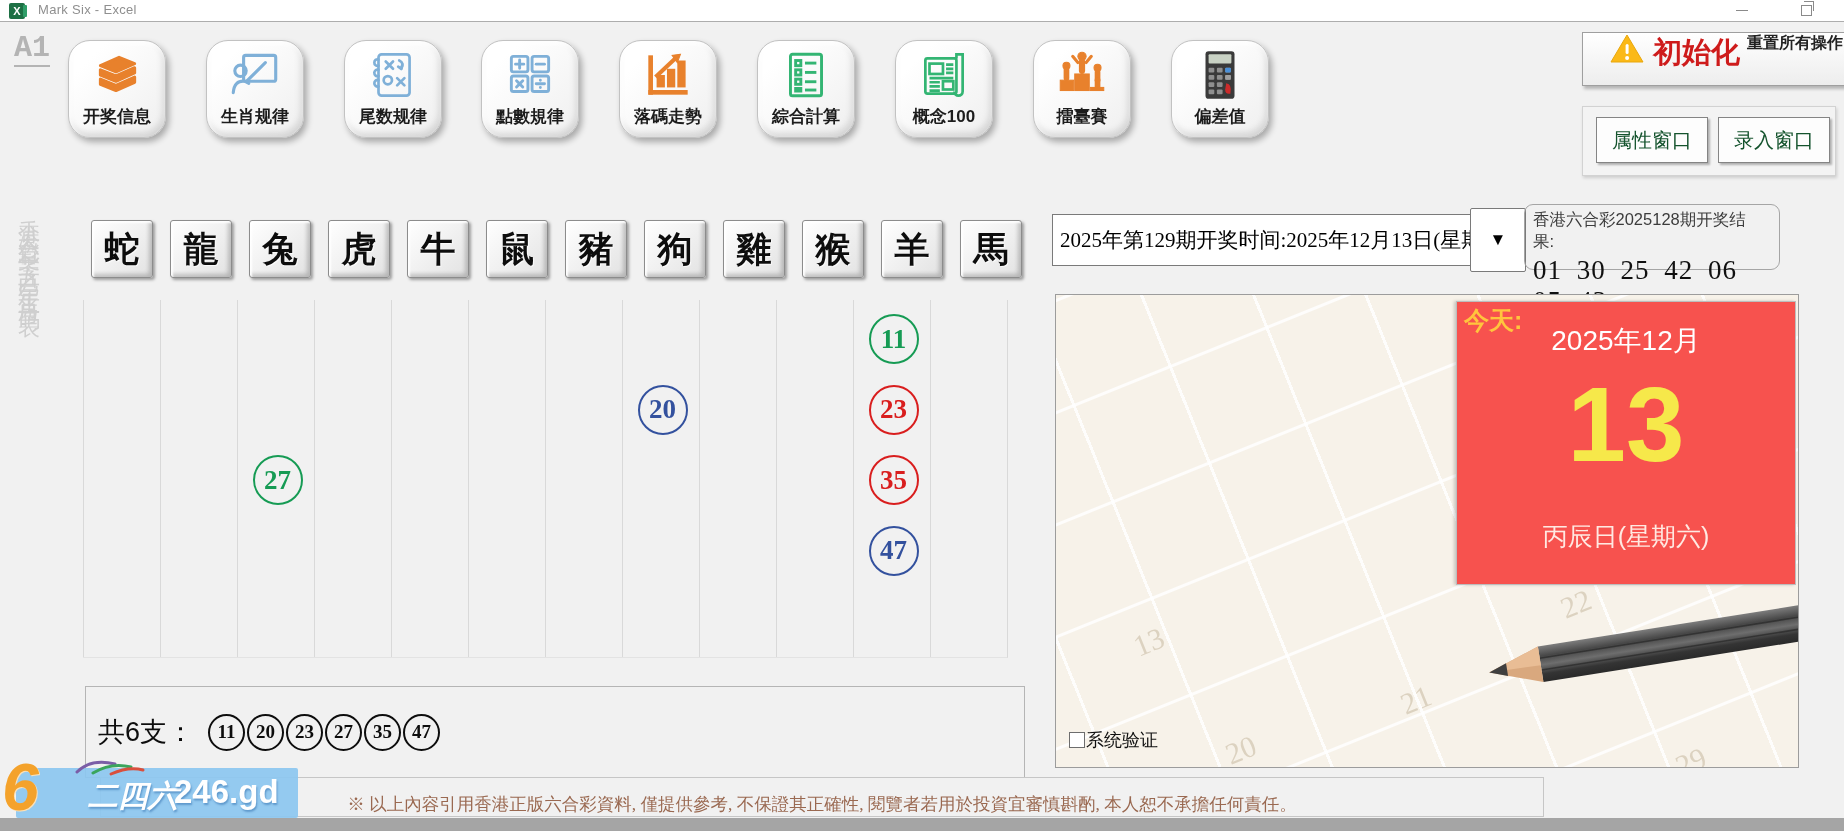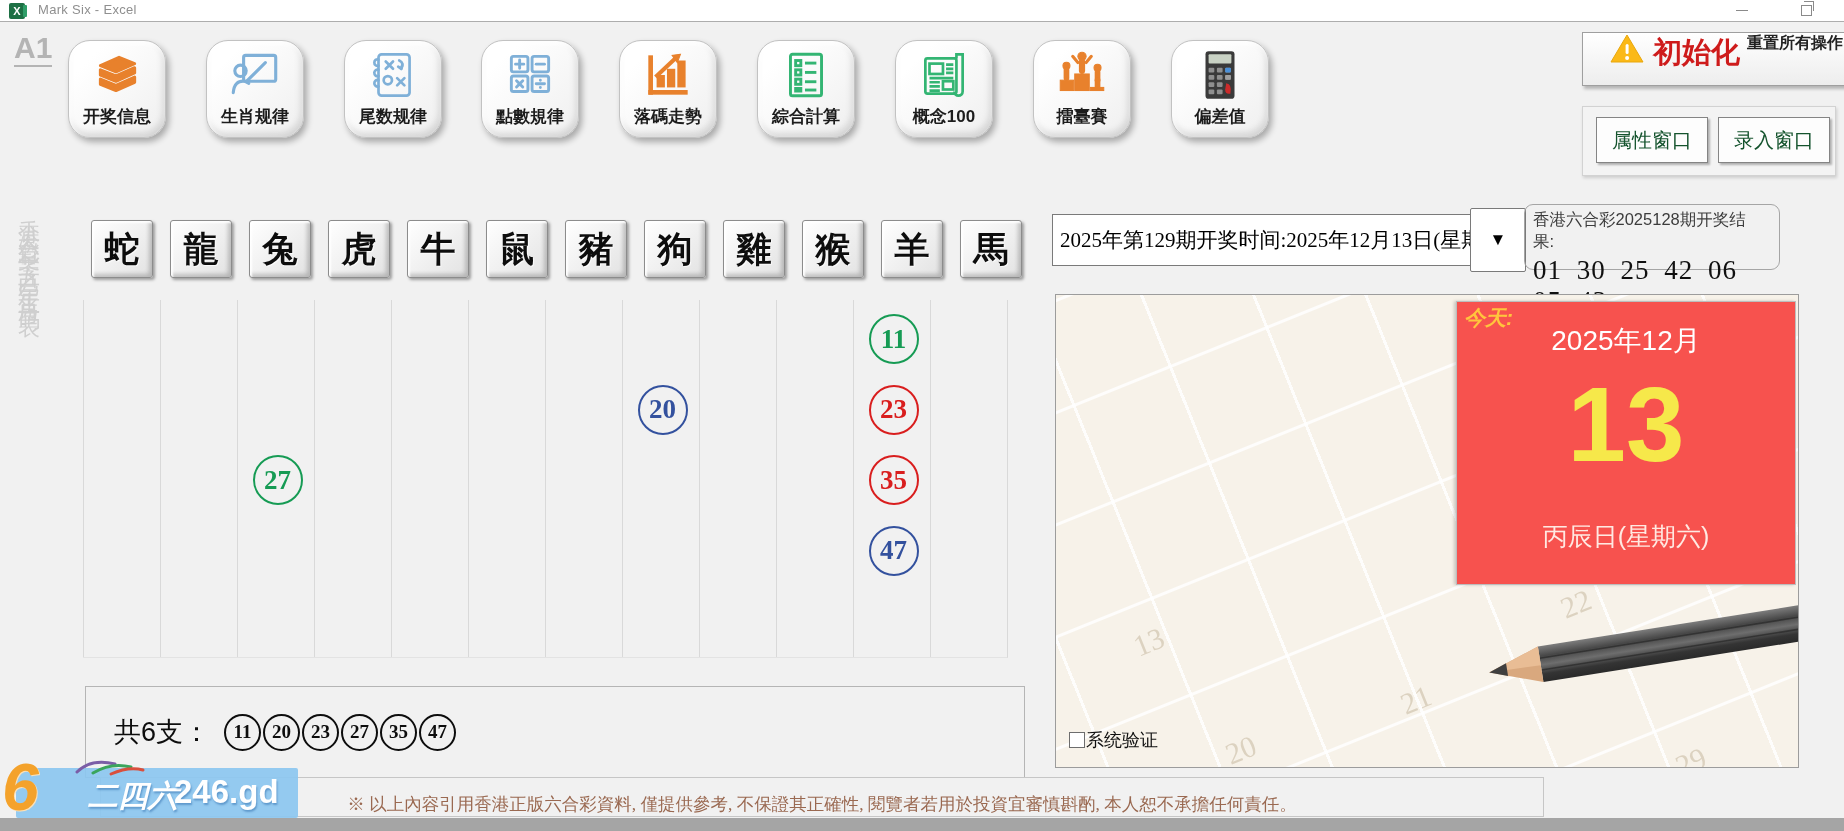--- a/index.html
+++ b/index.html
@@ -12,21 +12,21 @@
            color:#fff;font-size:11px;font-weight:bold;display:flex;align-items:center;justify-content:center;}
   .xl-icon::after{content:"";position:absolute;right:-2px;top:2px;width:4px;height:12px;background:#2f9e68;border-radius:1px;}
   .title-text{position:absolute;left:38px;top:2px;font-size:13px;color:#8f8f8f;letter-spacing:.3px;}
   .win-btn{position:absolute;top:0;width:40px;height:20px;display:flex;align-items:center;justify-content:center;cursor:default;}
   .win-min{left:1722px;}
   .win-min i{display:block;width:12px;height:0;border-top:1.6px solid #8a8a8a;}
   .win-restore{left:1786px;}
   .win-restore i{display:block;position:relative;width:9px;height:9px;border:1.4px solid #8a8a8a;background:#fff;}
   .win-restore i::before{content:"";position:absolute;left:2px;top:-5px;width:9px;height:9px;border:1.4px solid #8a8a8a;border-left:none;border-bottom:none;}
   
-  .cellref{position:absolute;left:14px;top:33px;font-family:Liberation Sans, sans-serif;
+  .cellref{position:absolute;left:14px;top:33px;font-family:Liberation Mono, monospace;
            font-size:30px;font-weight:bold;color:#b4b4b4;border-bottom:2px solid #b4b4b4;line-height:1;padding-bottom:2px;}
   
   .tool-btn{position:absolute;top:40px;width:96px;height:96px;border:1px solid #c2c2c2;border-radius:22px;
             background:linear-gradient(135deg,#ffffff 20%,#efefef 100%);
             box-shadow:inset 2px 3px 5px rgba(255,255,255,.95), inset -2px -4px 7px rgba(0,0,0,.13), 3px 4px 6px rgba(0,0,0,.30);
             display:flex;flex-direction:column;align-items:center;justify-content:flex-start;cursor:pointer;}
   .tool-btn svg{margin-top:5px;width:58px;height:58px;}
   .tool-btn .tlabel{font-size:17px;font-weight:600;color:#1c1c1c;margin-top:1px;}
   
   .init-btn{position:absolute;left:1582px;top:32px;width:252px;height:52px;border:1px solid #9f9f9f;
@@ -56,21 +56,21 @@
   
   .number-grid{position:absolute;left:83px;top:300px;width:924px;height:357px;
                background:repeating-linear-gradient(90deg,#d9d9d9 0,#d9d9d9 1px,transparent 1px,transparent 77px);
                border-right:1px solid #d9d9d9;border-bottom:1px solid #e3e3e3;}
   .grid-ball{position:absolute;width:46px;height:46px;border:2.5px solid currentColor;border-radius:50%;
              display:flex;align-items:center;justify-content:center;
              font-family:"Liberation Serif","DejaVu Serif",serif;font-size:27px;font-weight:600;background:transparent;}
   
   .summary-box{position:absolute;left:85px;top:686px;width:938px;height:90px;border:1px solid #b5b5b5;
                display:flex;align-items:center;}
-  .summary-label{font-size:27px;color:#0d0d0d;margin-left:28px;margin-right:14px;text-align:right;}
+  .summary-label{font-size:27px;color:#0d0d0d;margin-left:12px;margin-right:14px;text-align:right;}
   .sball{width:33px;height:33px;border:2px solid #0d0d0d;border-radius:50%;margin-right:2px;
          display:flex;align-items:center;justify-content:center;
          font-family:"Liberation Serif","DejaVu Serif",serif;font-size:19px;font-weight:600;color:#0d0d0d;}
   
   .draw-select{position:absolute;left:1052px;top:214px;width:420px;height:50px;background:#fff;
                border:1px solid #7a7a7a;display:flex;align-items:center;overflow:hidden;cursor:pointer;}
   .draw-select span{font-family:"Liberation Serif","DejaVu Serif",serif;font-size:21px;color:#000;
                     white-space:nowrap;padding-left:7px;}
   .draw-arrow{position:absolute;left:1470px;top:208px;width:54px;height:62px;background:#fff;
               border:1px solid #7a7a7a;border-radius:2px;display:flex;align-items:center;justify-content:center;
@@ -84,21 +84,21 @@
   
   .calendar{position:absolute;left:1055px;top:294px;width:742px;height:472px;border:1px solid #9c9c9c;
             background:#f7f2e9;overflow:hidden;}
   .calendar .wmgrid{position:absolute;left:-30%;top:-30%;width:160%;height:160%;transform:rotate(-22deg);
             background-image:repeating-linear-gradient(0deg,rgba(255,255,255,.85) 0 3px,transparent 3px 104px),
                              repeating-linear-gradient(90deg,rgba(255,255,255,.85) 0 3px,transparent 3px 104px);}
   .wmday{position:absolute;font-family:"Liberation Serif","DejaVu Serif",serif;font-size:30px;color:#dcd2c0;
          transform:rotate(-22deg);}
   .redcard{position:absolute;left:400px;top:6px;width:338px;height:282px;background:#f7524e;
            border:1px solid #bdbdbd;box-shadow:-2px 0 3px rgba(0,0,0,.18);}
-  .today-lbl{position:absolute;left:7px;top:2px;font-size:21px;font-weight:bold;color:#ffc53d;font-style:italic;}
+  .today-lbl{position:absolute;left:7px;top:2px;font-size:25px;font-weight:bold;color:#ffc53d;}
   .cal-month{position:absolute;left:0;right:0;top:20px;text-align:center;font-size:28px;color:#ffffff;}
   .cal-day{position:absolute;left:0;right:0;top:52px;text-align:center;font-size:105px;font-weight:bold;color:#f6e84a;line-height:1.35;}
   .cal-ganzhi{position:absolute;left:0;right:0;top:218px;text-align:center;font-size:25px;color:#ffe9e2;}
   .verify{position:absolute;left:12px;top:433px;display:flex;align-items:center;cursor:pointer;}
   .verify .box{width:14px;height:14px;background:#fff;border:1px solid #6d6d6d;}
   .verify span{font-size:18px;color:#101010;margin-left:1px;}
   
   .disclaimer-box{position:absolute;left:100px;top:777px;width:1442px;height:38px;border:1px solid #c6c6c6;
                   display:flex;align-items:flex-end;justify-content:center;}
   .disclaimer-box span{font-family:"Liberation Serif","DejaVu Serif",serif;font-size:17.5px;color:#9a6951;}

